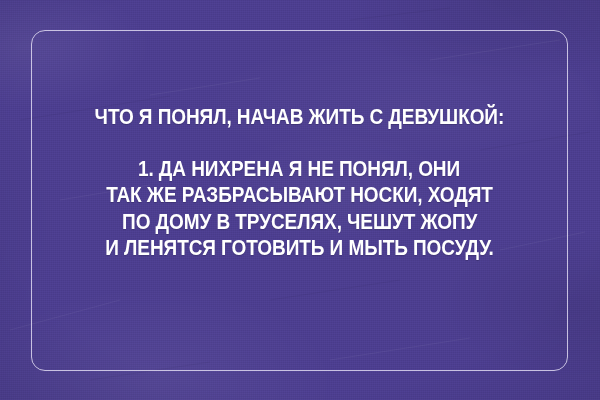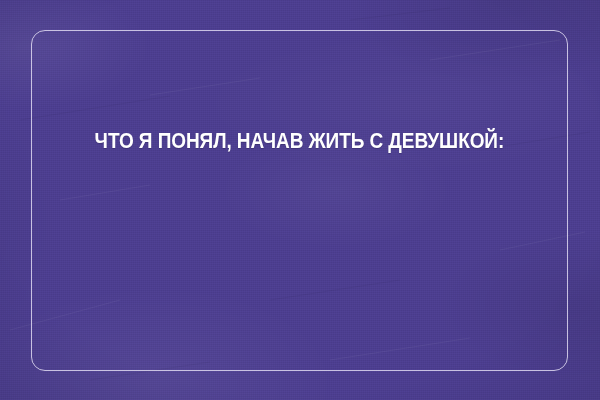--- a/index.html
+++ b/index.html
@@ -84,21 +84,21 @@
     box-sizing: border-box;
     border: 1px solid rgba(233, 228, 248, 0.80);
     border-radius: 14px;
     pointer-events: none;
   }
 
   
   .content {
     position: absolute;
     left: 31px;
-    top: 48px;
+    top: 24px;
     width: 537px;
     height: 341px;
     display: flex;
     flex-direction: column;
     align-items: center;
     justify-content: flex-start;
     box-sizing: border-box;
     padding: 0 14px;
   }
 
@@ -165,15 +165,21 @@
   </div>
 
   <div class="vignette"></div>
 
   <div class="frame"></div>
 
   <div class="content">
 
     <div class="heading">ЧТО Я ПОНЯЛ, НАЧАВ ЖИТЬ С ДЕВУШКОЙ:</div>
 
+    <div class="body-block">
+      <div class="body-line">1. ДА НИХРЕНА Я НЕ ПОНЯЛ, ОНИ</div>
+      <div class="body-line">ТАК ЖЕ РАЗБРАСЫВАЮТ НОСКИ, ХОДЯТ</div>
+      <div class="body-line">ПО ДОМУ В ТРУСЕЛЯХ, ЧЕШУТ ЖОПУ</div>
+      <div class="body-line">И ЛЕНЯТСЯ ГОТОВИТЬ И МЫТЬ ПОСУДУ.</div>
+    </div>
 
   </div>
 </div>
 
 </body></html>

